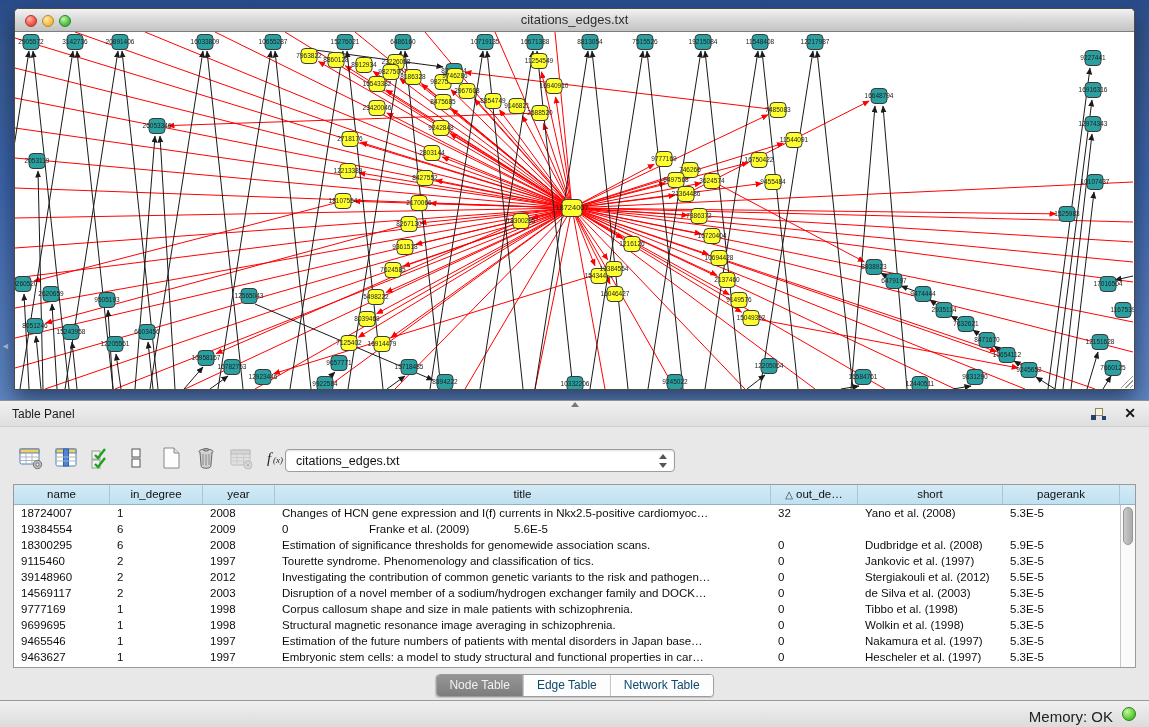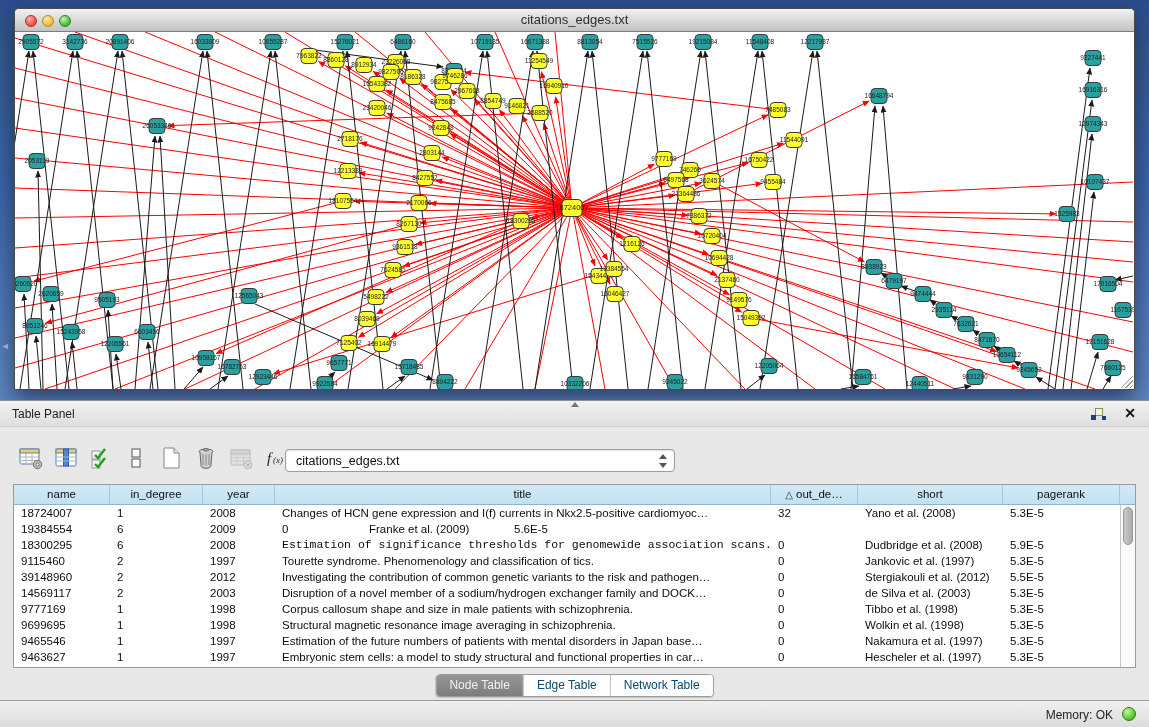--- a/index.html
+++ b/index.html
@@ -74,21 +74,21 @@
   .tabbar { position:absolute; left:50%; transform:translateX(-50%); top:274px;
     display:inline-flex; border:1px solid #9b9b9b; border-radius:4px; overflow:hidden;
     background:#fff; box-shadow:0 1px 1px rgba(0,0,0,.15); }
   .tab { font-size:12px; padding:3px 13px 4px 13px; color:#0c4a6e; background:#fdfdfd; border-left:1px solid #c2c2c2; }
   .tab:first-child { border-left:none; }
   .tab.sel { background:linear-gradient(180deg,#969696,#7d7d7d); color:#f2f2f2; border-left:none; }
 
   
   .statusbar { position:absolute; left:0; top:700px; width:1149px; height:27px;
     border-top:1px solid #9a9a9a; background:linear-gradient(180deg,#f0f0f0,#dcdcdc); }
-  .mem { position:absolute; right:36px; top:7px; font-size:12px; color:#222; }
+  .mem { position:absolute; right:36px; top:7px; font-size:15px; color:#222; }
   .orb { position:absolute; right:13px; top:6px; width:14px; height:14px; border-radius:50%;
     background:radial-gradient(circle at 35% 30%, #c9f5a5, #62d33a 55%, #2f9e1f); border:1px solid #2e7d18; }
 </style>
 </head>
 <body>
 
 <div class="desktop">
   <span class="collapse-arrow">◄</span>
 
   <div class="gwin">
@@ -595,21 +595,21 @@
           <div class="td" style="width: 93px;">6</div>
           <div class="td" style="width: 72px;">2009</div>
           <div class="td" style="width: 87px;">0</div>
           <div class="td" style="width: 145px;">Franke et al. (2009)</div>
           <div class="td" style="width: 117px;">5.6E-5</div>
         </div>
         <div class="trow">
           <div class="td" style="width: 96px;">18300295</div>
           <div class="td" style="width: 93px;">6</div>
           <div class="td" style="width: 72px;">2008</div>
-          <div class="td" style="width: 496px; font-family: Liberation Mono, monospace;">Estimation of significance thresholds for genomewide association scans.</div>
+          <div class="td" style="width: 496px;">Estimation of significance thresholds for genomewide association scans.</div>
           <div class="td" style="width: 87px;">0</div>
           <div class="td" style="width: 145px;">Dudbridge et al. (2008)</div>
           <div class="td" style="width: 117px;">5.9E-5</div>
         </div>
         <div class="trow">
           <div class="td" style="width: 96px;">9115460</div>
           <div class="td" style="width: 93px;">2</div>
           <div class="td" style="width: 72px;">1997</div>
           <div class="td" style="width: 496px;">Tourette syndrome. Phenomenology and classification of tics.</div>
           <div class="td" style="width: 87px;">0</div>

